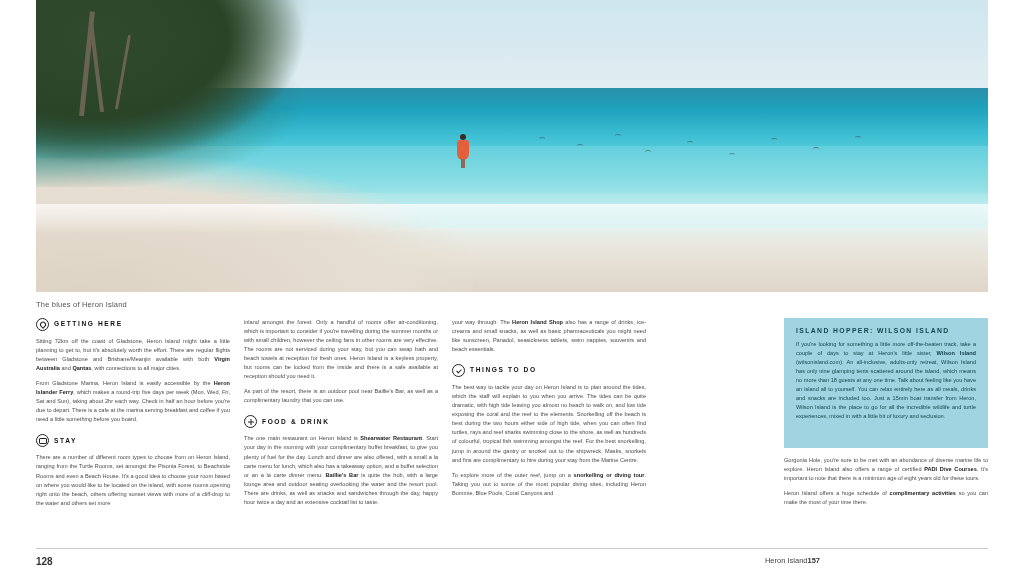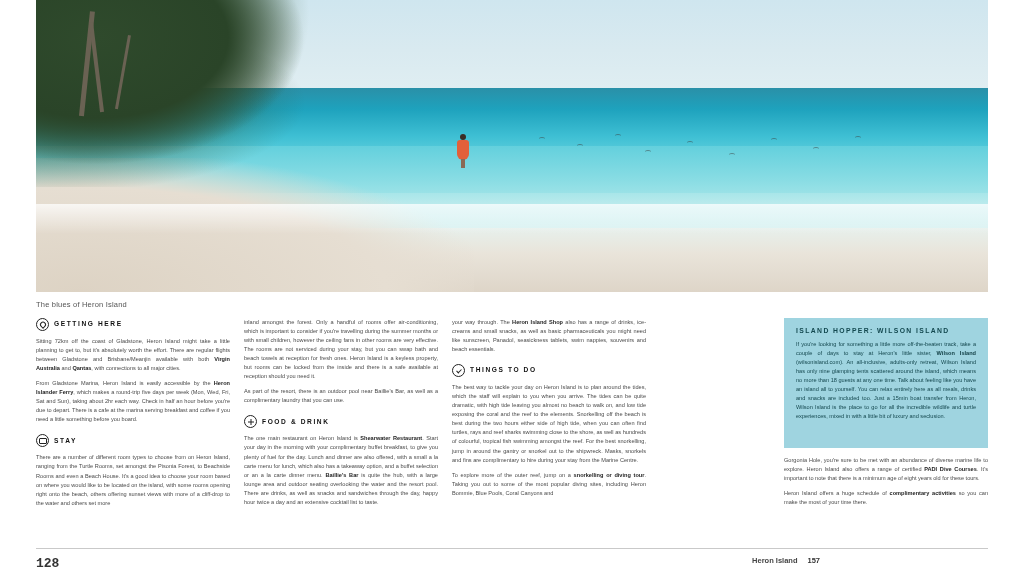--- a/index.html
+++ b/index.html
@@ -204,28 +204,28 @@
   .rule {
     position: absolute;
     left: 36px;
     top: 548px;
     width: 952px;
     height: 1px;
     background: #c9c9c9;
   }
   .folio-left {
     position: absolute; left: 36px; top: 556px;
-    font-size: 13px; color: #333; font-weight: bold; font-family: Liberation Mono, monospace;
+    font-size: 10px; color: #333; font-weight: bold;
   }
   .folio-right {
     position: absolute; right: 36px; top: 556px;
     font-size: 7.5px; color: #333; font-weight: bold;
     text-align: right;
   }
-  .folio-right .t { font-weight: bold; color: #444; margin-right: 10px; }
+  .folio-right .t { font-weight: normal; color: #444; }
 </style>
 </head>
 <body>
 
 <div class="page">
 
   <div class="photo">
     <div class="sky"></div>
     <div class="horizon-sea"></div>
     <div class="sea-mid"></div>

